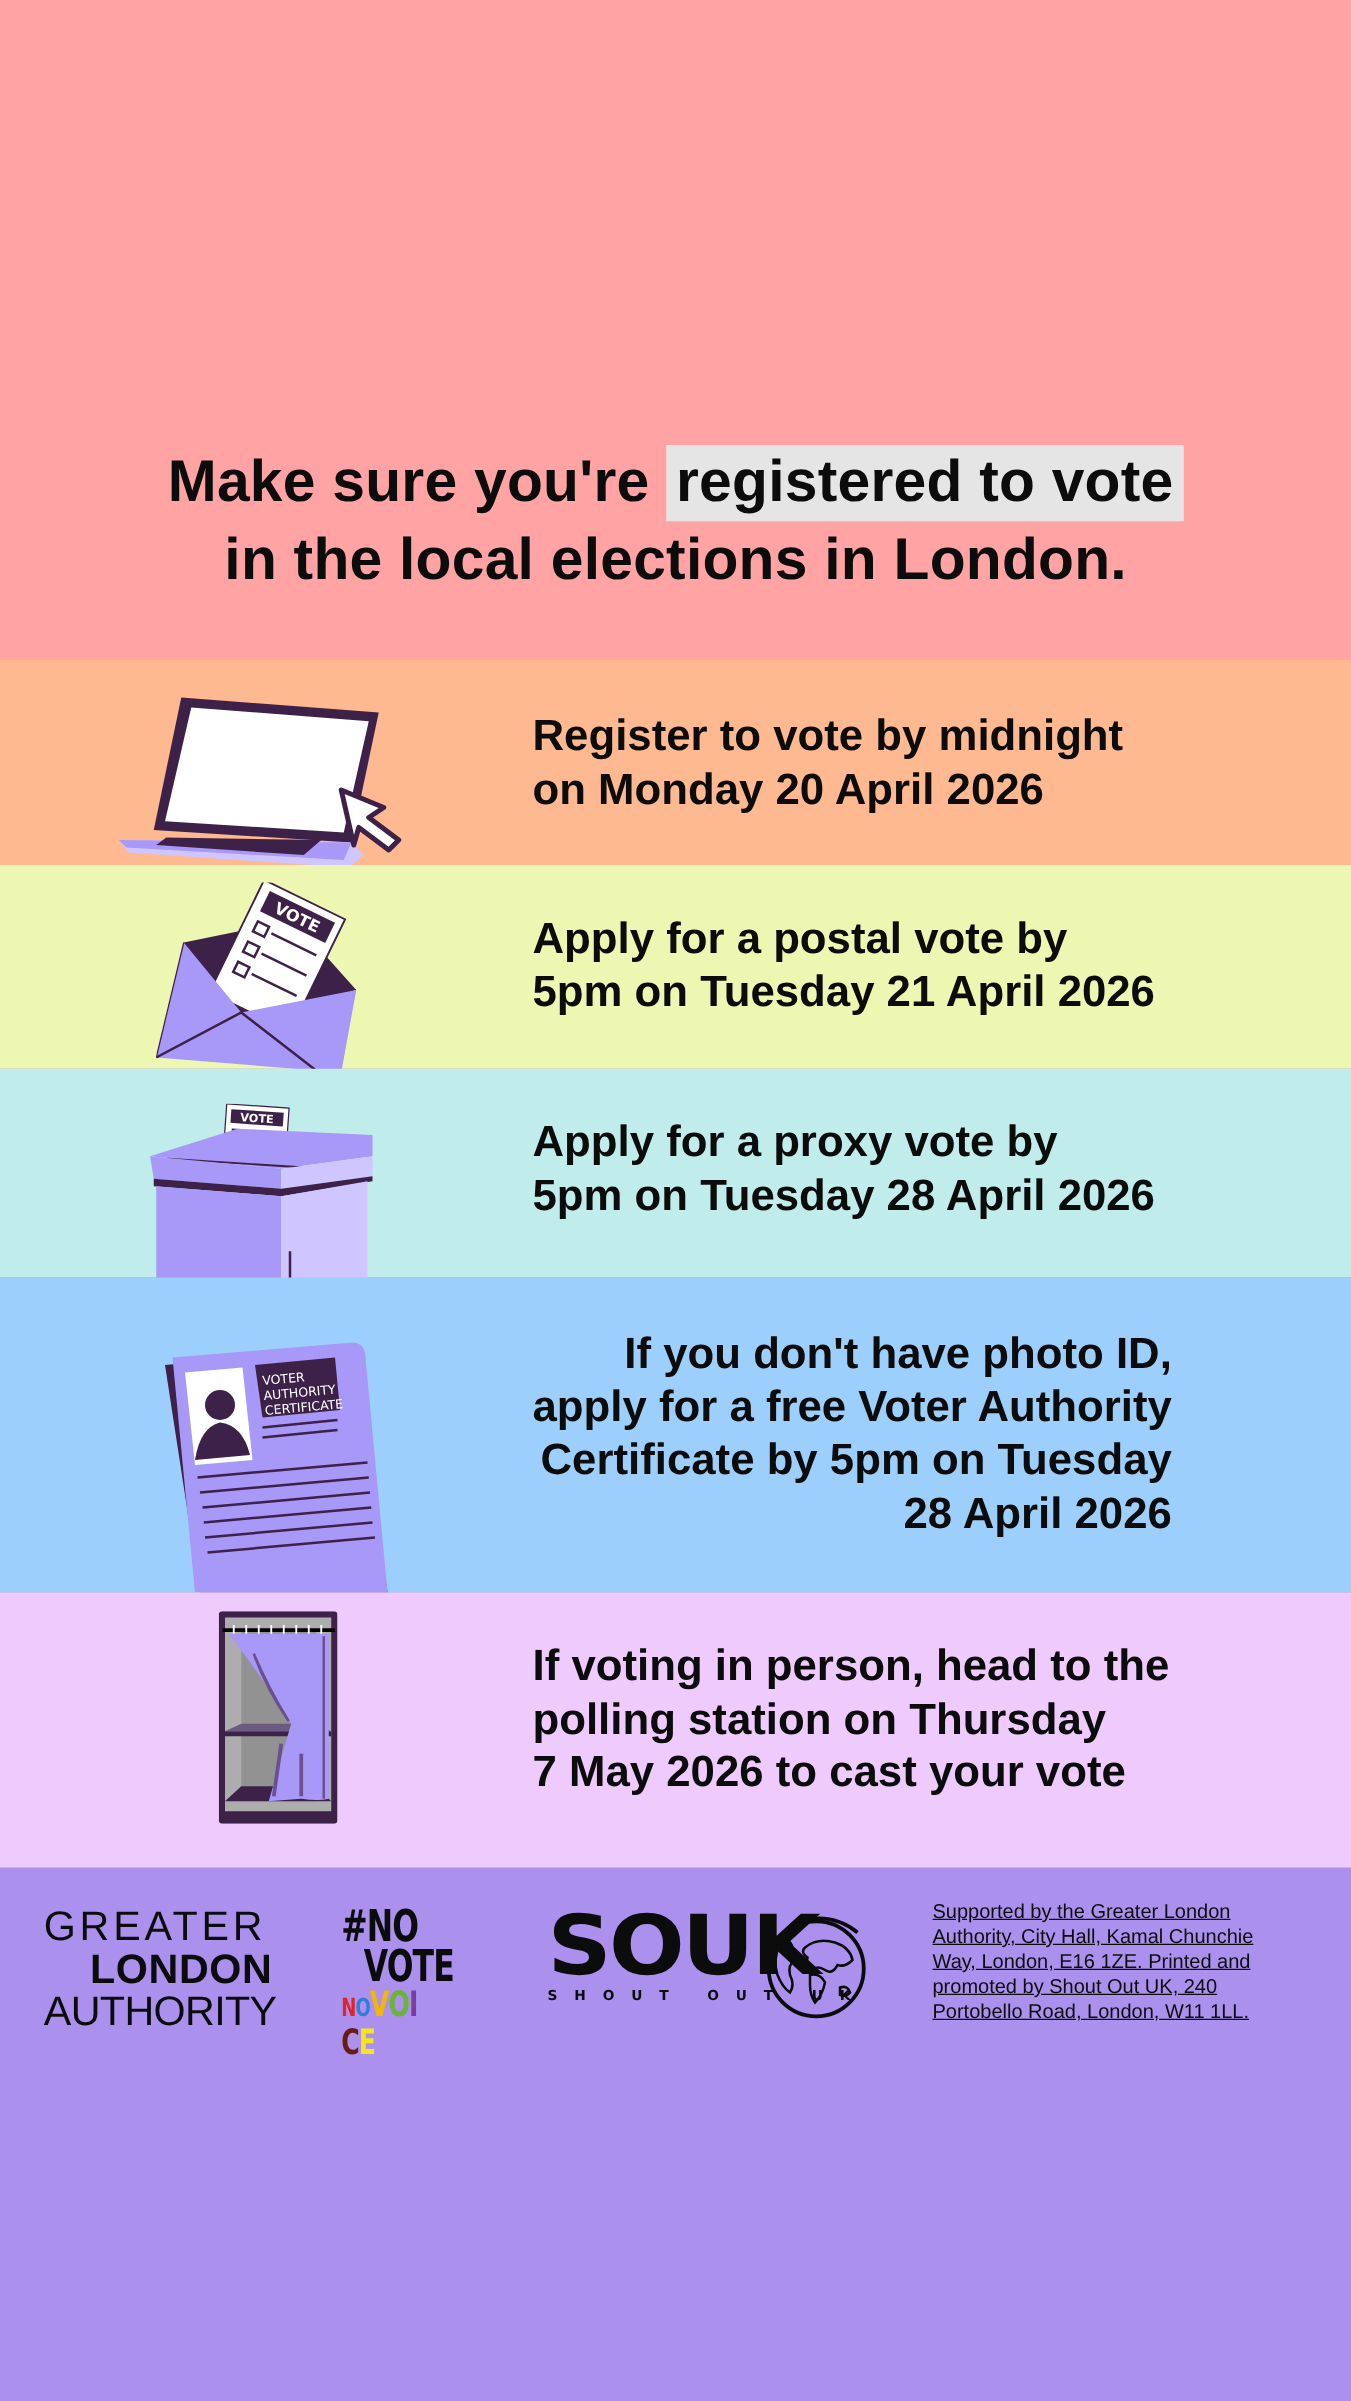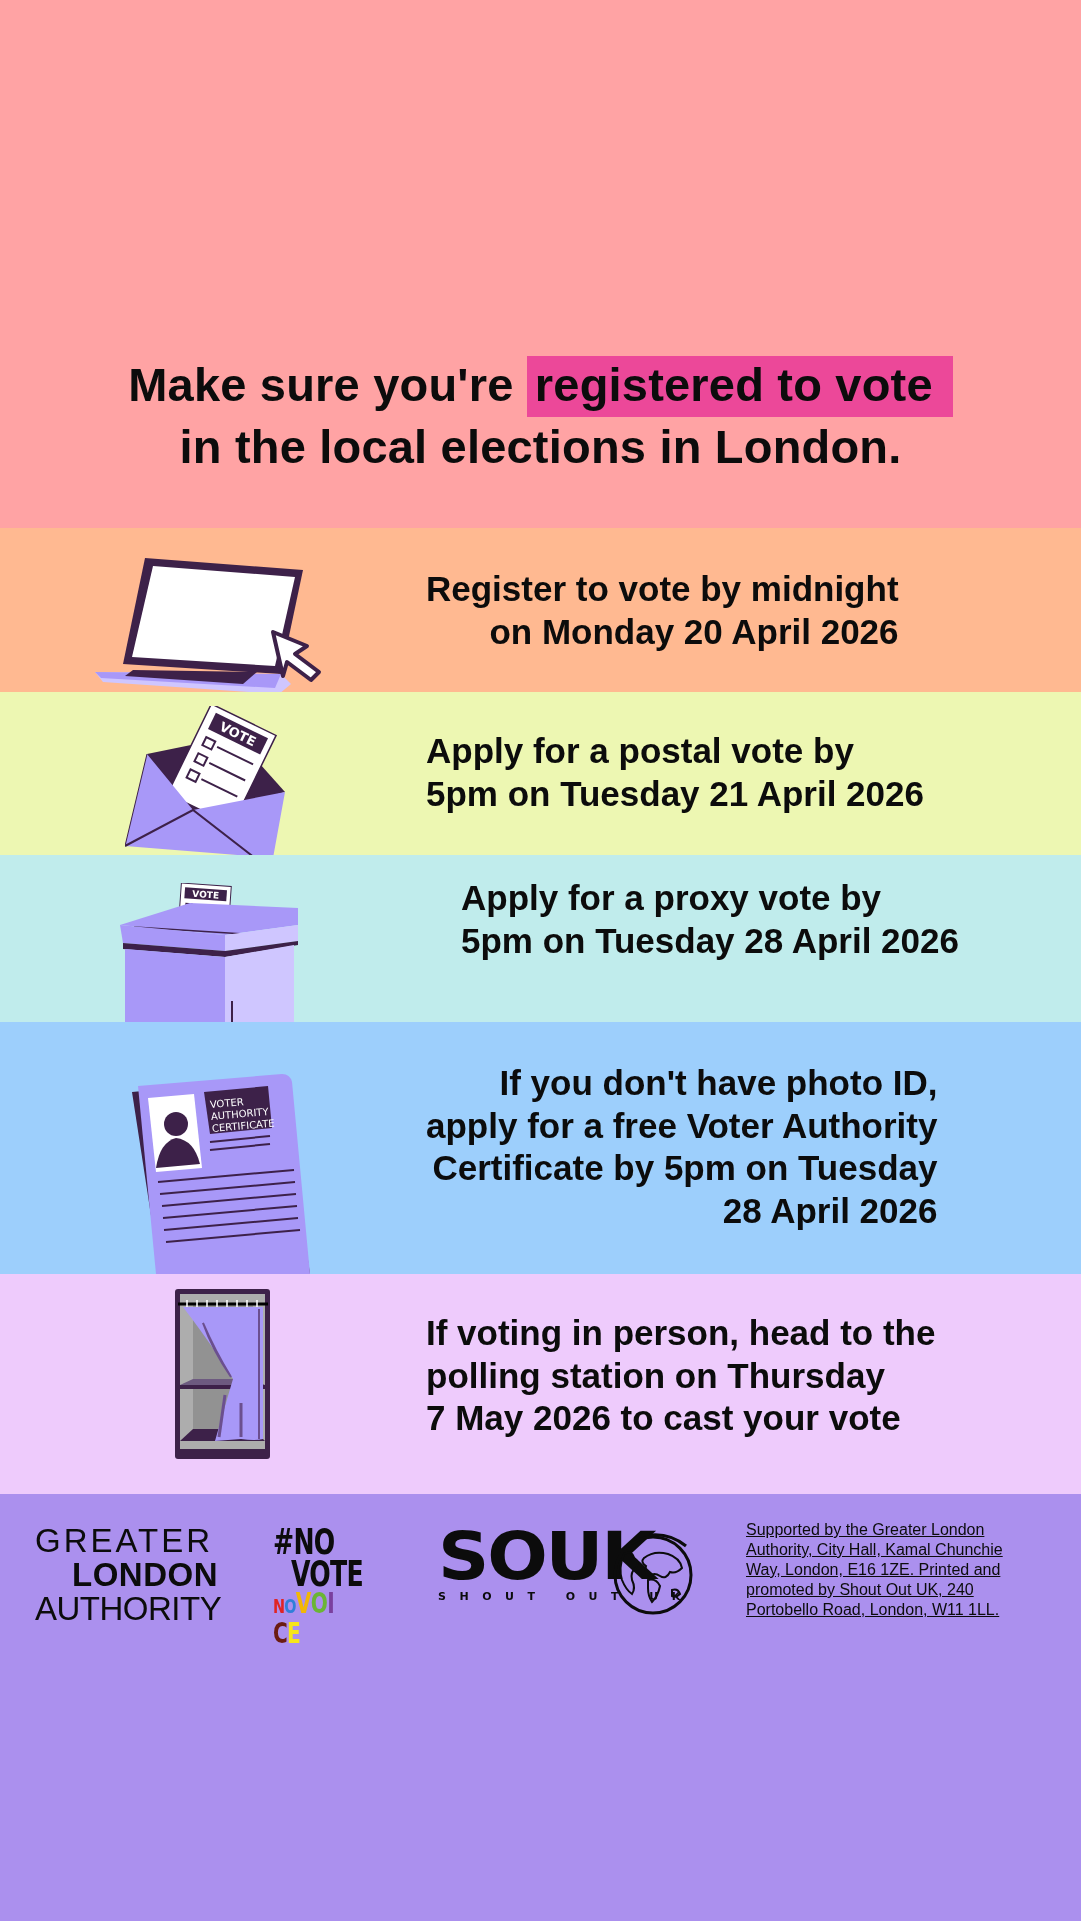--- a/index.html
+++ b/index.html
@@ -3,21 +3,21 @@
 <meta charset="utf-8">
 <style>
   * { margin: 0; padding: 0; box-sizing: border-box; }
   html, body { width: 1081px; height: 1921px; overflow: hidden; }
   body { font-family: "Liberation Sans", "DejaVu Sans", sans-serif; color: #0c0c0c; background: #ab90ee; }
   .page { position: relative; width: 1081px; height: 1921px; }
 
   .hero { position: absolute; left: 0; top: 0; width: 1081px; height: 528px; background: #ffa3a4; }
   .hero-title { position: absolute; left: 0; top: 354px; width: 1081px; text-align: center;
     font-weight: 700; font-size: 47px; line-height: 62px; letter-spacing: 0.2px; }
-  .hero-title .hl { background: #ec4899; padding: 2px 20px 6px 8px; }
+  .hero-title .hl { background: #e5e5e5; padding: 2px 8px 6px 8px; }
 
   .band { position: absolute; left: 0; width: 1081px; }
   .band .text { position: absolute; left: 426px; font-weight: 700; font-size: 35px; line-height: 42.5px; white-space: pre-line; }
   .band .illus { position: absolute; }
 
   .b1 { top: 528px; height: 164px; background: #ffb991; }
   .b2 { top: 692px; height: 163px; background: #edf7b2; }
   .b3 { top: 855px; height: 167px; background: #c0ecec; }
   .b4 { top: 1022px; height: 252px; background: #9dcffc; }
   .b5 { top: 1274px; height: 228px; background: #eecbfc; }
@@ -61,21 +61,21 @@
 
       <polygon points="50,4 208,16 186,120 28,110" fill="#3d2149"></polygon>
       <polygon points="58,12 200,23 180,112 37,103" fill="#ffffff"></polygon>
 
       <polygon points="0,118 186,120 196,130 184,140 8,128" fill="#cfc6ff"></polygon>
       <polygon points="0,118 186,120 180,134 6,124" fill="#a898f8"></polygon>
       <polygon points="38,116 162,118 148,130 30,122" fill="#3d2149"></polygon>
 
       <polygon points="178,78 212,92 200,100 224,118 216,126 192,108 188,122" fill="#ffffff" stroke="#3d2149" stroke-width="4" stroke-linejoin="round"></polygon>
     </svg>
-    <div class="text" style="top:40px;text-align:right;">Register to vote by midnight
+    <div class="text" style="top:40px;">Register to vote by midnight
 on Monday 20 April 2026</div>
   </section>
 
   <section class="band b2">
     <svg class="illus" style="left:125px; top:14px;" width="170" height="152" viewBox="0 0 170 152">
       <polygon points="22,48 110,30 160,86 40,120" fill="#3d2149"></polygon>
 
       <g transform="rotate(26 95 60)">
         <rect x="60" y="8" width="72" height="100" fill="#ffffff" stroke="#3d2149" stroke-width="1.5"></rect>
         <rect x="68" y="14" width="58" height="18" fill="#3d2149"></rect>
@@ -112,21 +112,21 @@
       <line x1="14" y1="44" x2="140" y2="52" stroke="#3d2149" stroke-width="1.5"></line>
 
       <polygon points="0,42 105,52 105,68 3,60" fill="#a898f8"></polygon>
       <polygon points="105,52 178,42 178,58 105,68" fill="#cfc6ff"></polygon>
       <polygon points="3,60 105,68 178,58 178,62 105,74 3,66" fill="#3d2149"></polygon>
 
       <polygon points="5,66 105,74 105,140 5,140" fill="#a898f8"></polygon>
       <polygon points="105,74 174,62 174,140 105,140" fill="#cfc6ff"></polygon>
       <line x1="112" y1="118" x2="112" y2="140" stroke="#3d2149" stroke-width="2"></line>
     </svg>
-    <div class="text" style="top:22px;margin-left:35px;">Apply for a proxy vote by
+    <div class="text" style="top:38px;">Apply for a proxy vote by
 5pm on Tuesday 28 April 2026</div>
   </section>
 
   <section class="band b4">
     <svg class="illus" style="left:130px; top:50px;" width="185" height="202" viewBox="0 0 185 202">
       <polygon points="2,20 152,6 180,202 30,202" fill="#3d2149"></polygon>
       <path d="M8,14 L152,2 Q160,2 162,10 L180,202 L26,202 Z" fill="#a898f8"></path>
 
       <polygon points="18,26 64,22 72,96 26,100" fill="#ffffff"></polygon>
       <circle cx="46" cy="52" r="12" fill="#3d2149"></circle>

